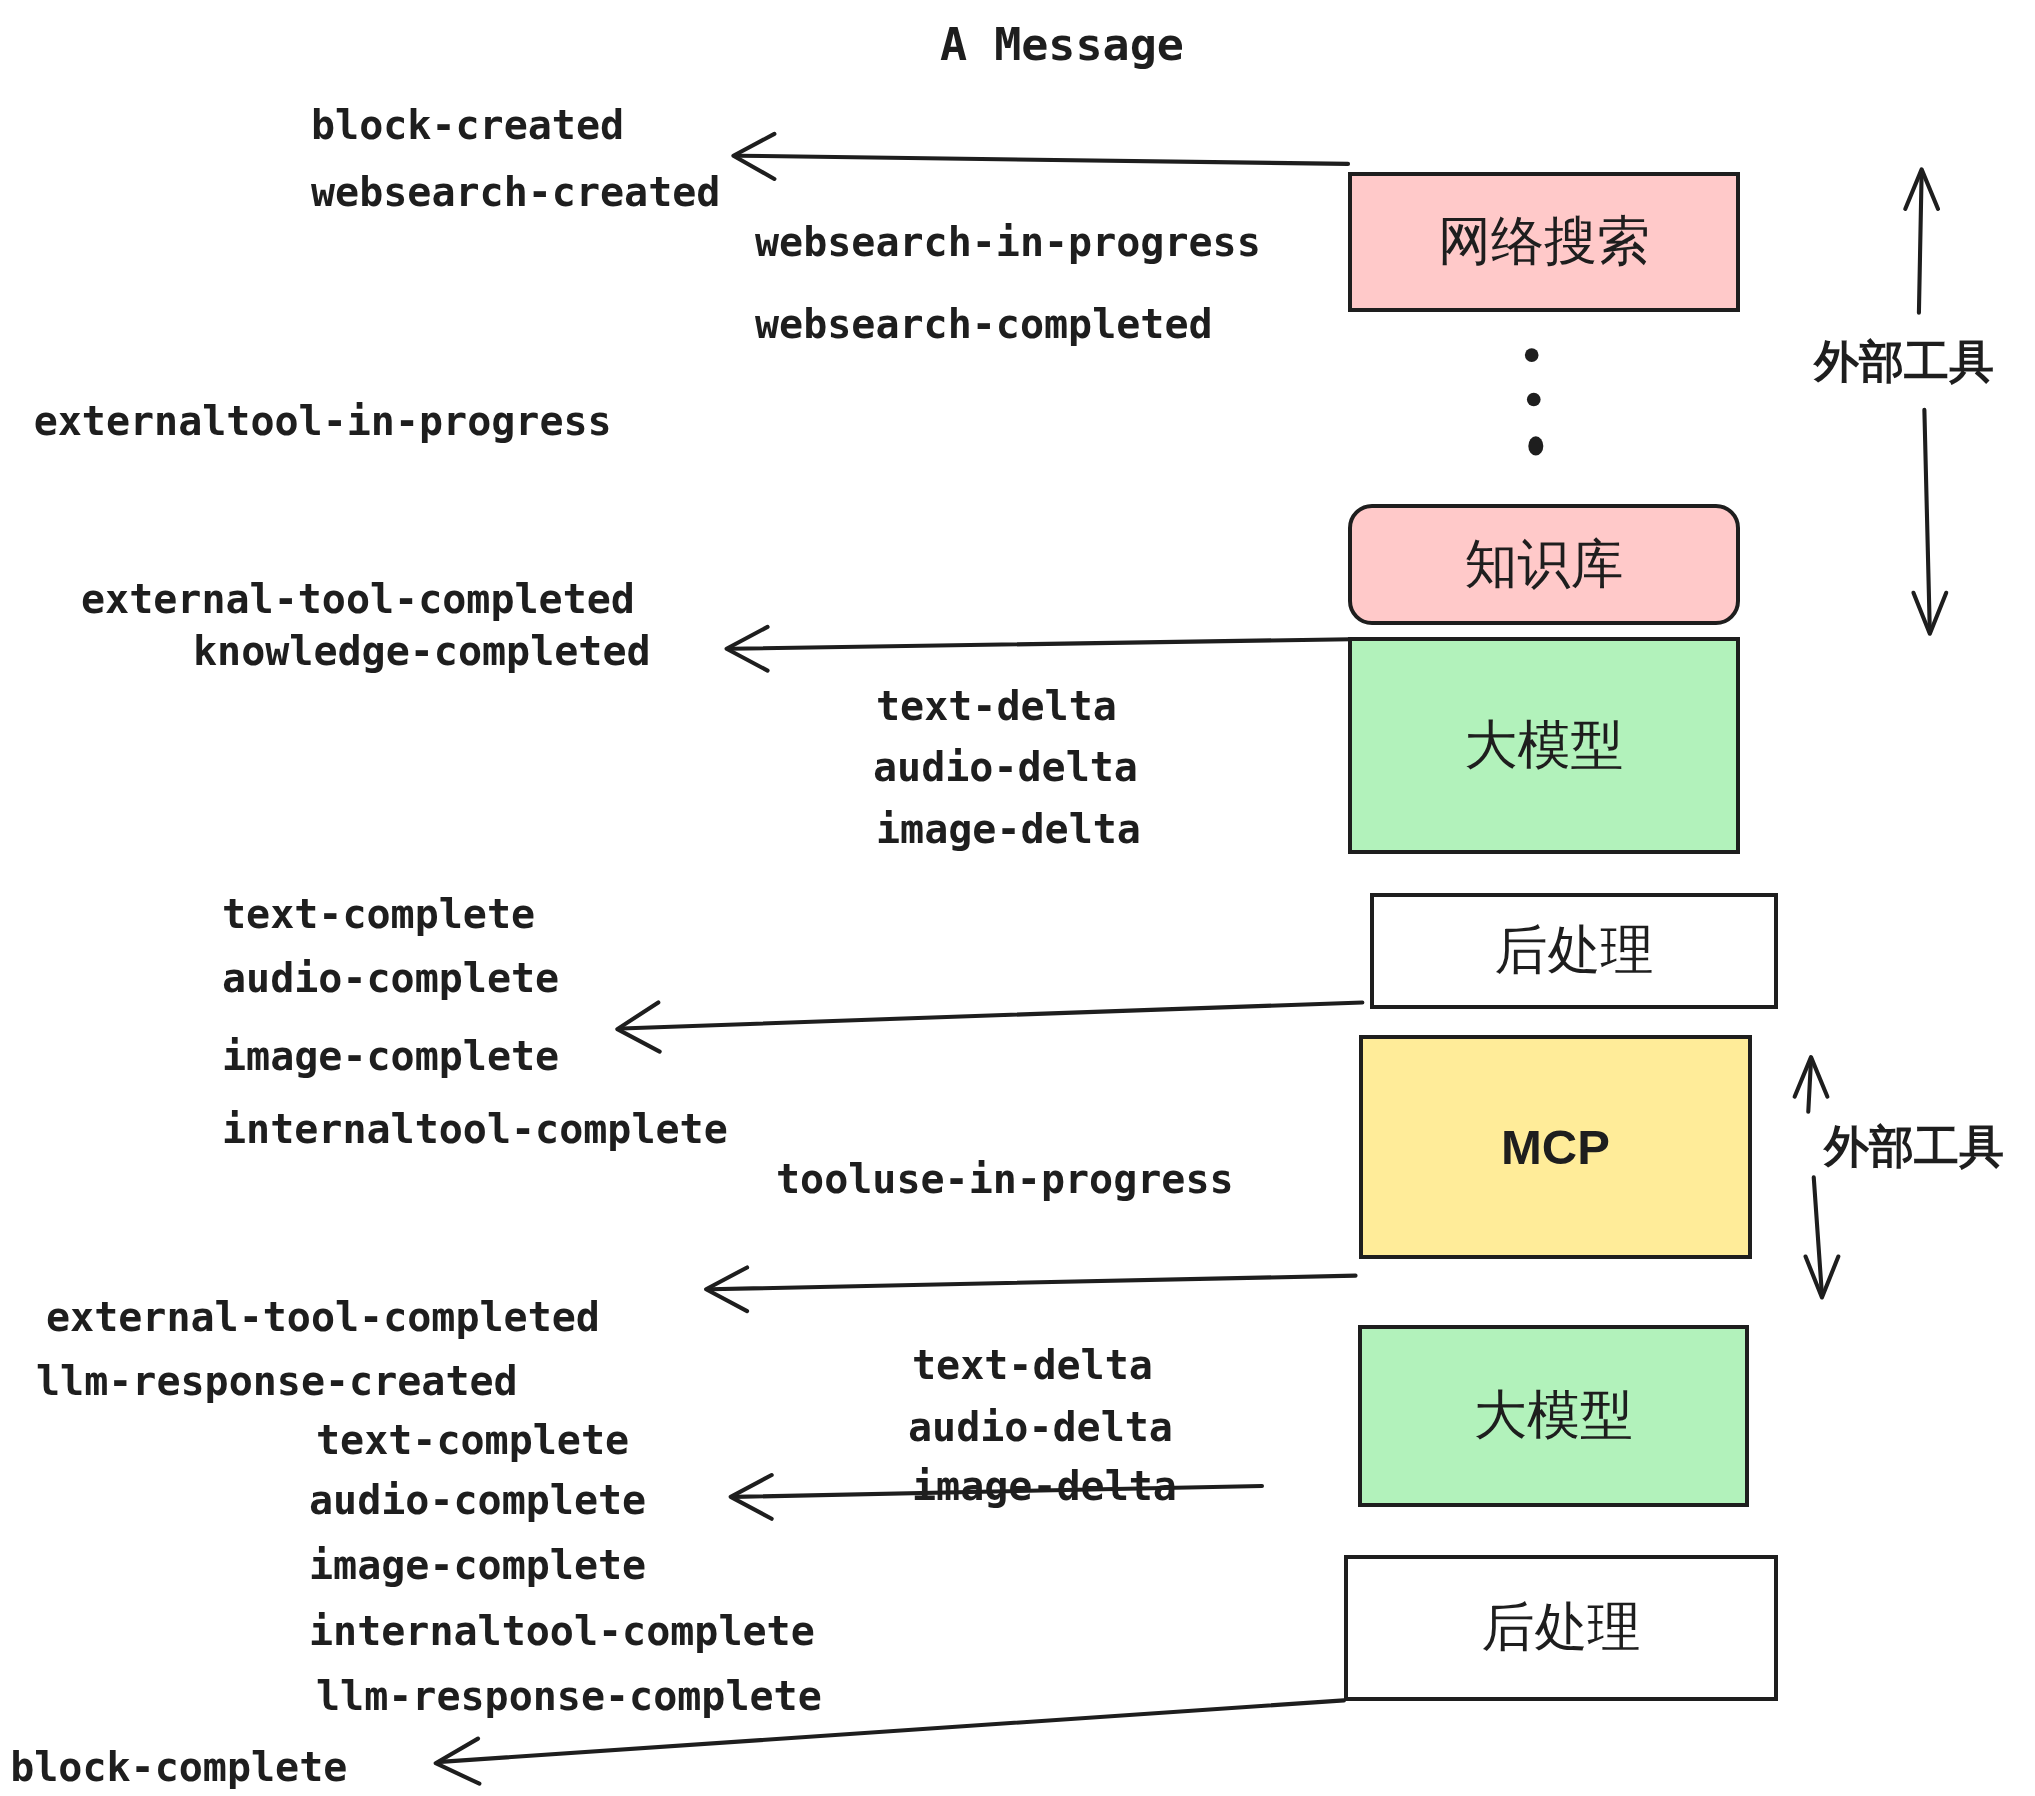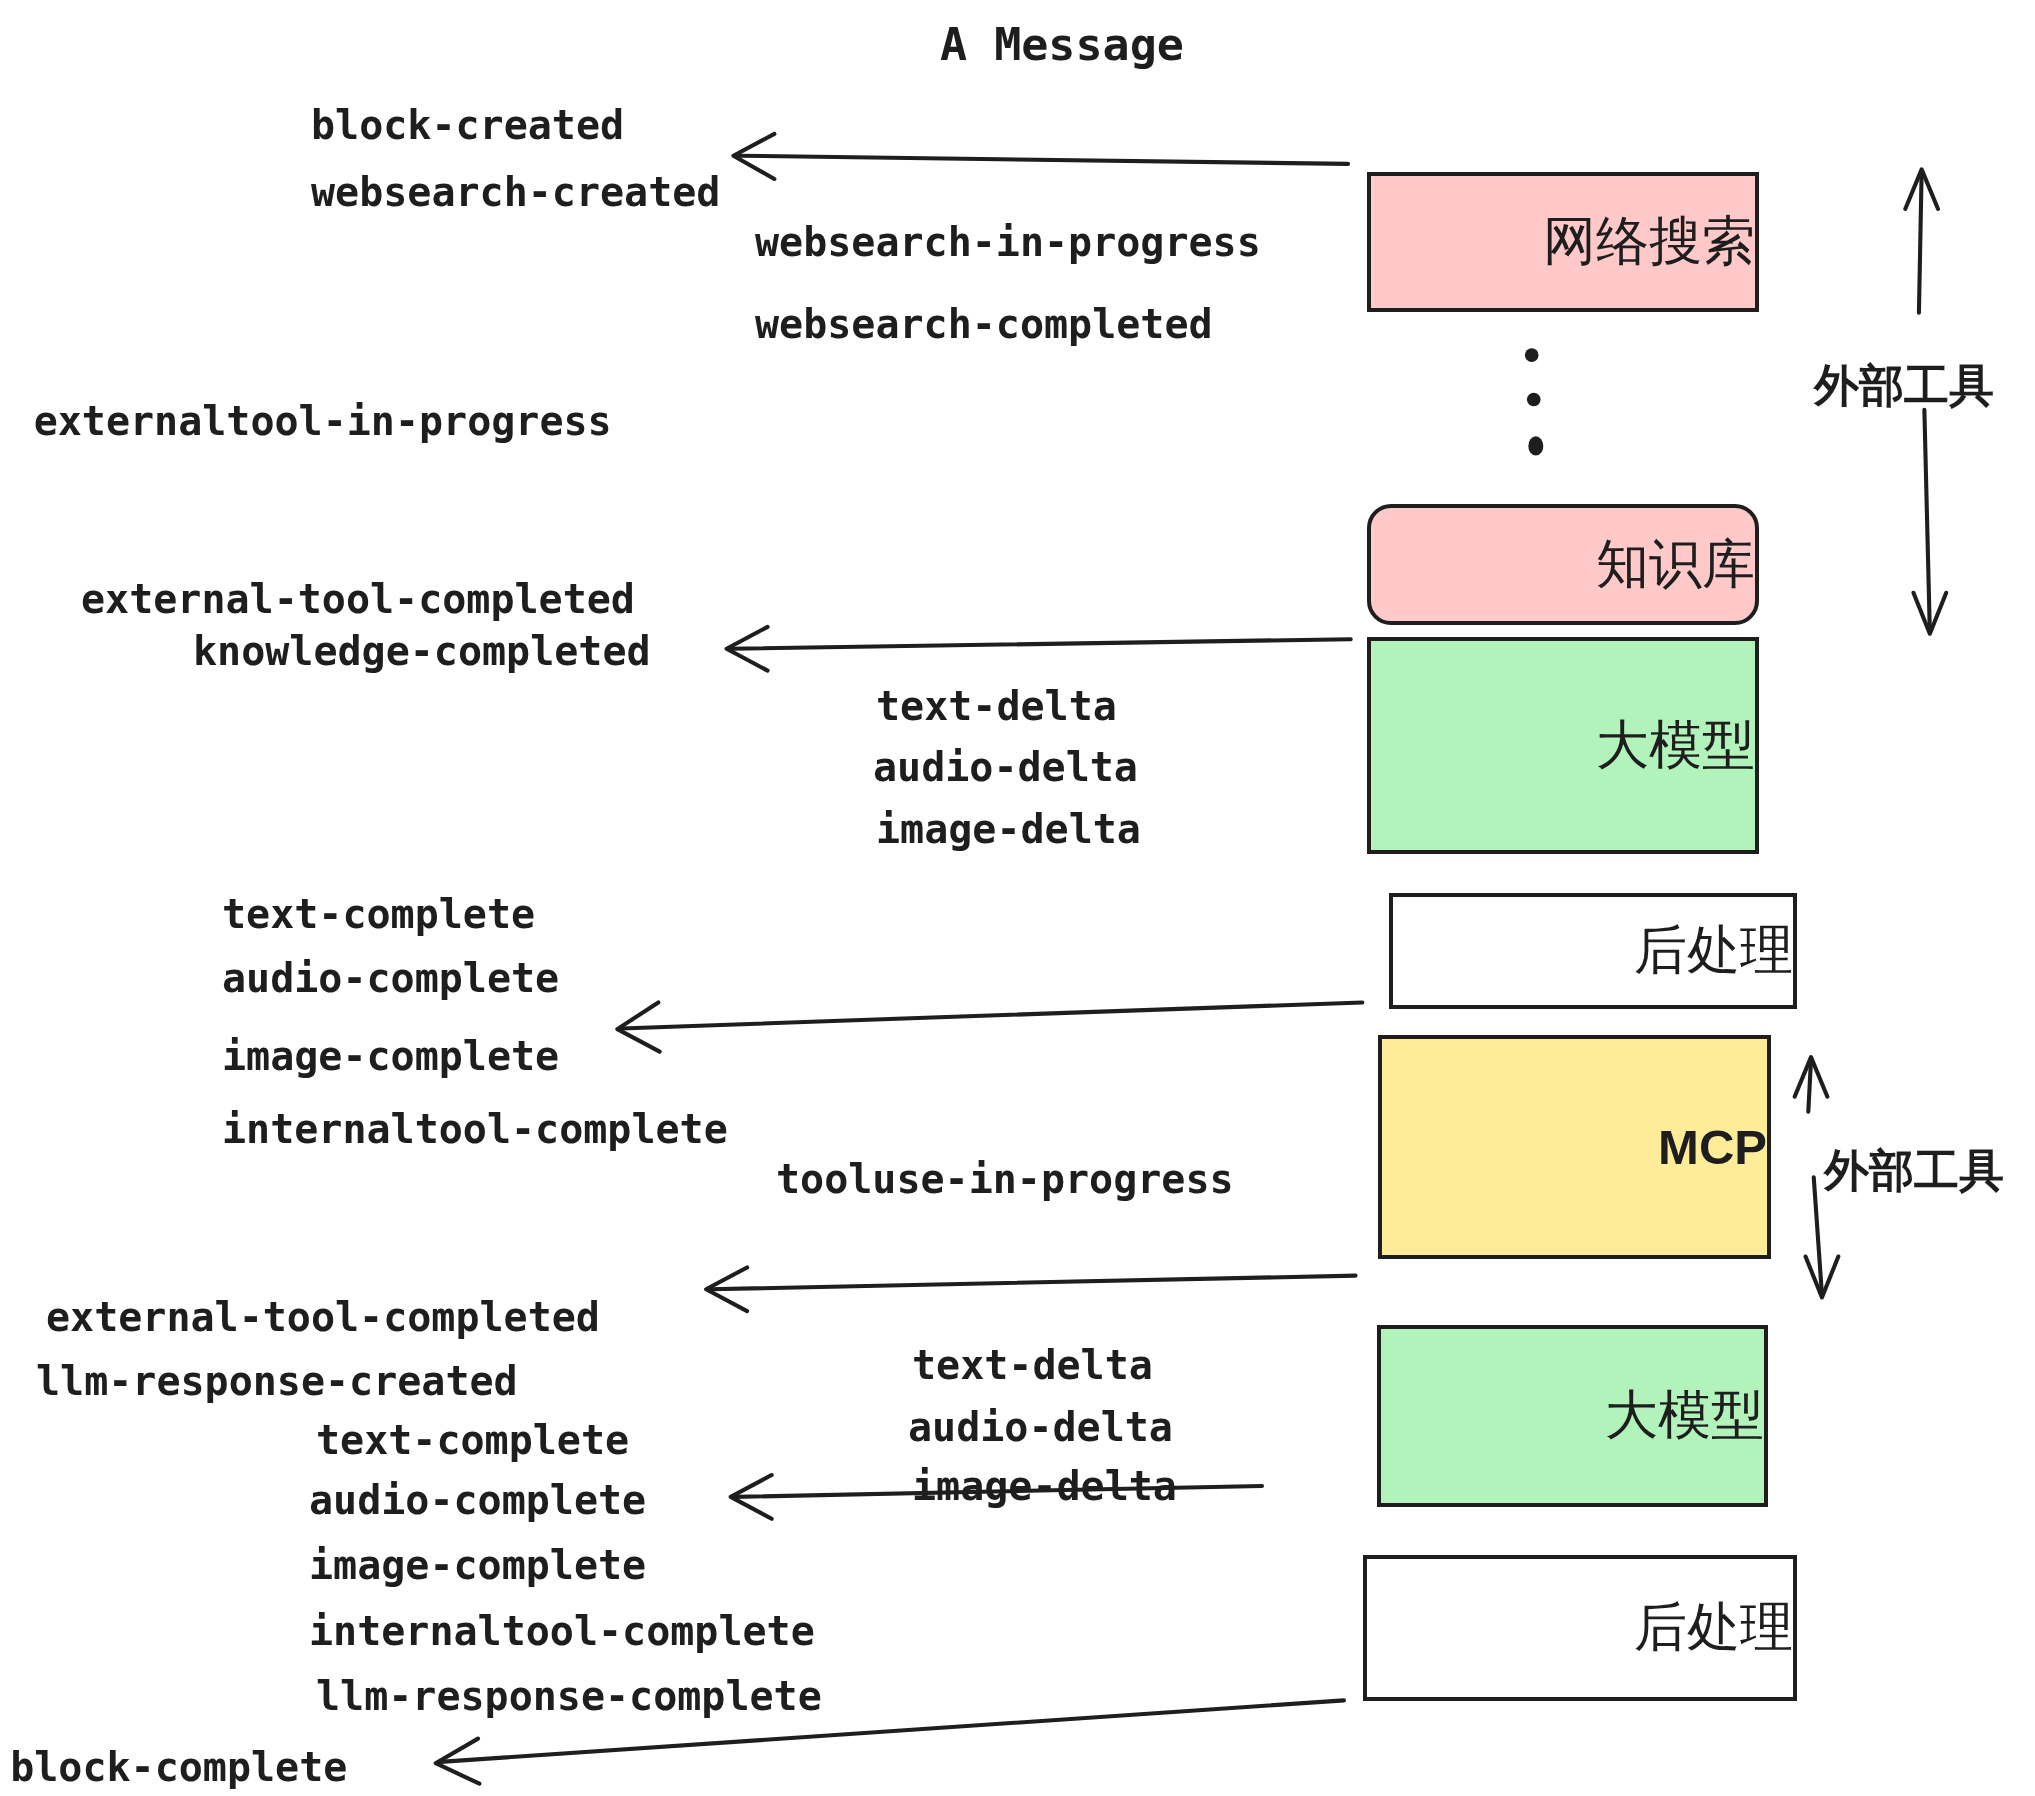--- a/index.html
+++ b/index.html
@@ -1,25 +1,25 @@
 <!DOCTYPE html>
 <html style="font-size:11px"><head>
 <meta charset="utf-8">
 <style>
   html,body{margin:0;padding:0;background:#ffffff;}
   #canvas{position:relative;width:2035px;height:1796px;background:#ffffff;overflow:hidden;
           font-family:"DejaVu Sans Mono","Liberation Mono",monospace;color:#1e1e1e;}
   #arrows{position:absolute;left:0;top:0;width:2035px;height:1796px;}
   .ev{position:absolute;font-size:40px;font-weight:bold;white-space:nowrap;line-height:1.15;color:#1e1e1e;}
   .title{position:absolute;font-size:45px;font-weight:bold;white-space:nowrap;color:#1e1e1e;}
-  .box{position:absolute;border:4.8px solid #1e1e1e;display:flex;align-items:center;justify-content:flex-end;
-       box-sizing:border-box;background:#fff;margin-left:19px;}
+  .box{position:absolute;border:4.8px solid #1e1e1e;display:flex;align-items:center;justify-content:center;
+       box-sizing:border-box;background:#fff;}
   .box .lbl{font-family:"Liberation Sans","DejaVu Sans",sans-serif;font-size:53px;color:#1e1e1e;white-space:nowrap;}
   .side{position:absolute;font-family:"Liberation Sans","DejaVu Sans",sans-serif;font-size:45px;font-weight:bold;
-        color:#1e1e1e;white-space:nowrap;margin-top:24px;}
+        color:#1e1e1e;white-space:nowrap;}
   
   #t-title{left:940px;top:18px;}
   #e-block-created{left:311px;top:102px;}
   #e-websearch-created{left:311px;top:169px;}
   #e-websearch-in-progress{left:755px;top:219px;}
   #e-websearch-completed{left:755px;top:301px;}
   #e-externaltool-in-progress{left:13.7px;top:398px;margin-left:20px;}
   #e-knowledge-inprogress{left:772px;top:537px;}
   #e-external-tool-completed{left:81px;top:576px;}
   #e-knowledge-completed{left:193px;top:628px;}

